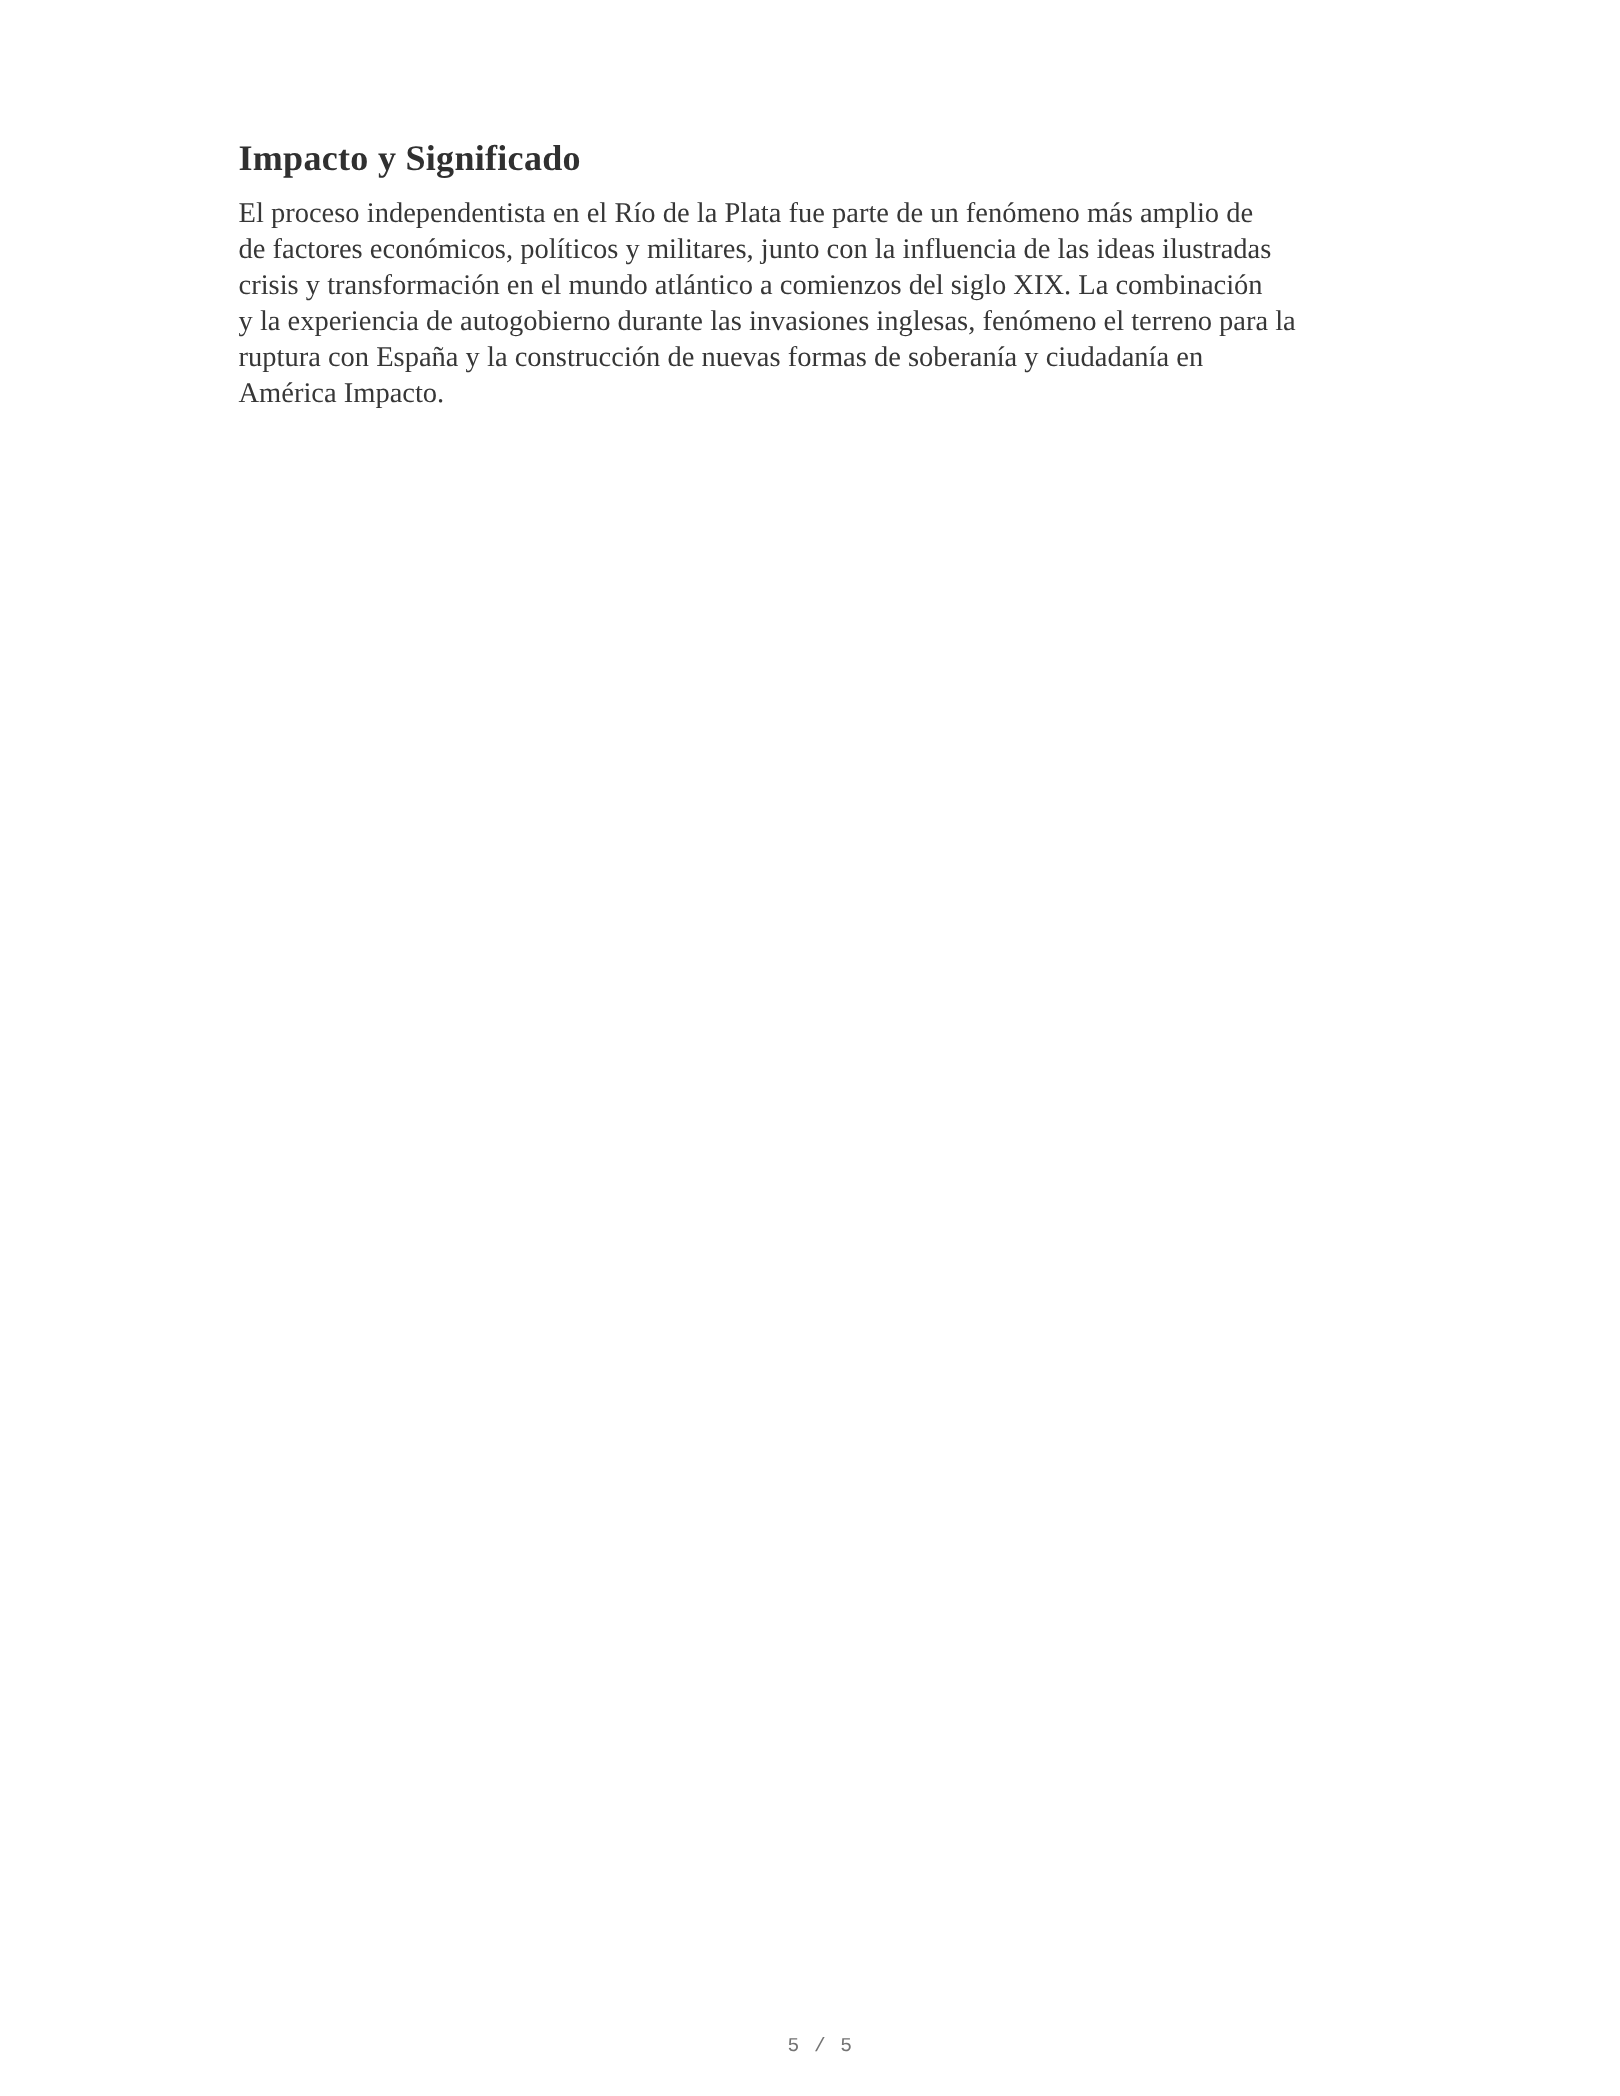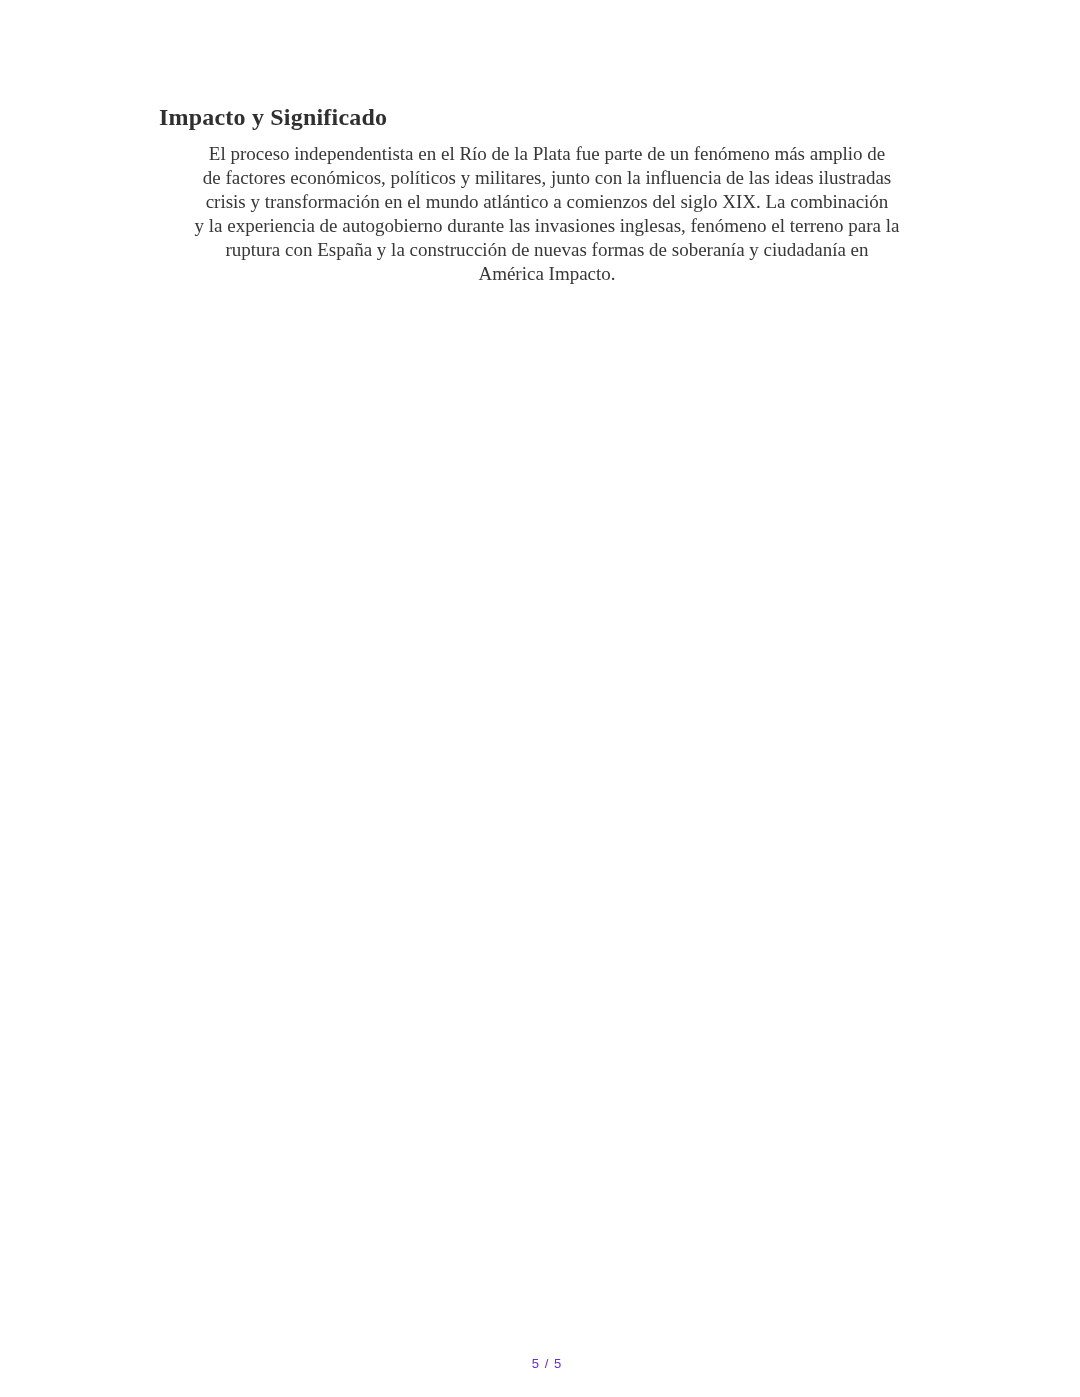--- a/index.html
+++ b/index.html
@@ -15,54 +15,53 @@
     font-family: "Liberation Serif", serif;
   }
   .page {
     position: absolute;
     inset: 0;
     background: #ffffff;
   }
   .content {
     position: absolute;
     left: 157px;
-    top: 103px;
+    top: 92px;
     width: 780px;
   }
   .heading {
     margin: 0 0 11px 2px;
     font-family: "Liberation Serif", serif;
     font-size: 24px;
     line-height: 28px;
     font-weight: 700;
     color: #303030;
     letter-spacing: 0.2px;
   }
   .paragraph {
     margin: 2px;
     padding: 0;
-    text-align: center;
   }
   .paragraph .line {
     font-family: "Liberation Serif", serif;
     font-size: 19px;
     line-height: 24px;
     color: #373737;
     white-space: nowrap;
   }
   .page-footer {
     position: absolute;
     left: 0;
     right: 0;
     bottom: 26px;
     text-align: center;
-    font-family: Liberation Sans, sans-serif;
+    font-family: Liberation Mono, monospace;
     font-size: 13px;
     line-height: 15px;
-    color: #6d28d9;
+    color: #737373;
     letter-spacing: 1px;
     padding-left: 14px;
   }
 </style>
 </head>
 <body>
 
 <div class="page">
 
   <div class="content">

